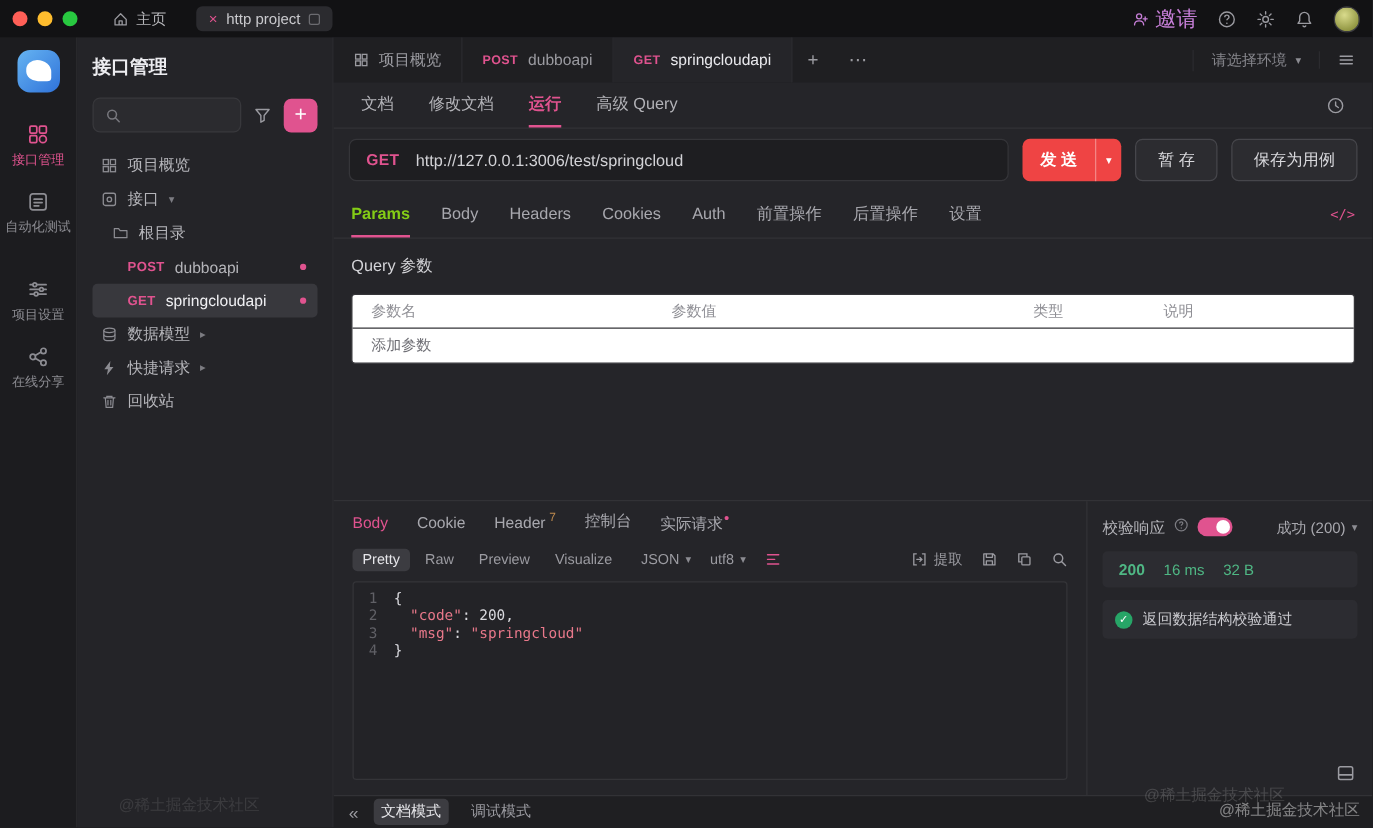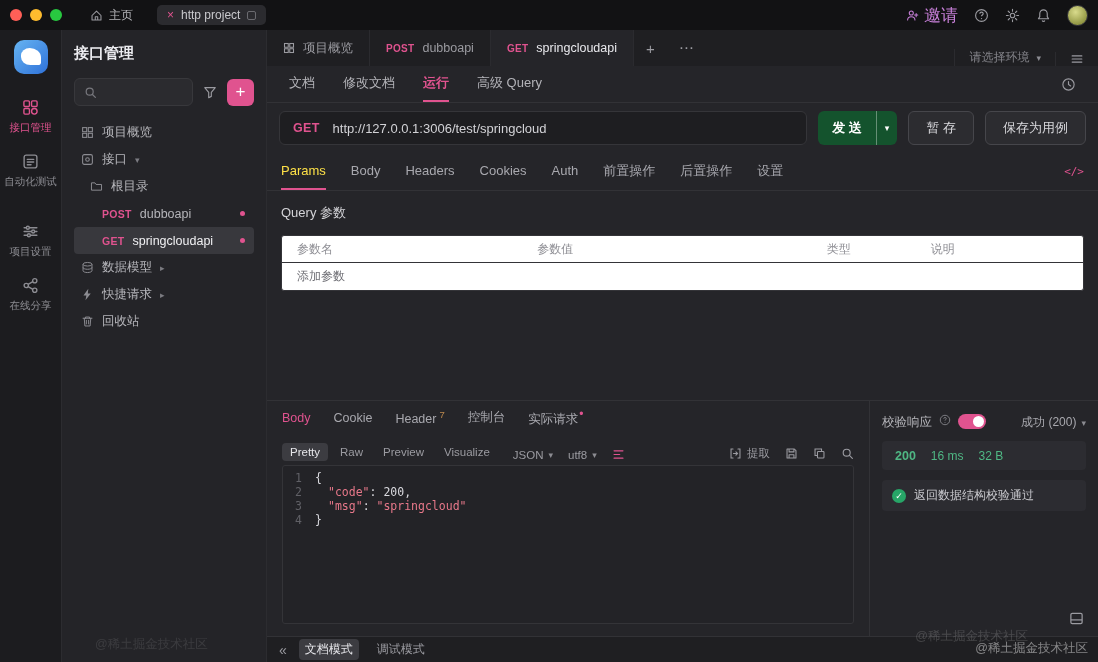--- a/index.html
+++ b/index.html
@@ -51,59 +51,59 @@
 .tree-item.selected{background:#38383d;color:#f0f0f3}
 .dot{position:absolute;right:9px;width:5px;height:5px;border-radius:50%;background:#e0538f}
 
 
 .main{flex:1;display:flex;flex-direction:column;background:#252529;min-width:0;position:relative}
 .doc-tabs{height:36px;flex:0 0 36px;background:#1f1f22;display:flex;align-items:stretch}
 .dtab{display:flex;align-items:center;gap:8px;padding:0 16px;font-size:12.5px;color:#9b9ba1;border-right:1px solid #2b2b2f;cursor:pointer}
 .dtab .method{font-size:10px}
 .dtab.active{background:#252529;color:#e9e9ed}
 .dtab-plus,.dtab-more{display:flex;align-items:center;padding:0 12px;color:#9b9ba1;font-size:15px;cursor:pointer}
-.dt-right{margin-left:auto;display:flex;align-items:flex-end}
+.dt-right{margin-left:auto;display:flex;align-items:center}
 .env-select{display:flex;align-items:center;gap:7px;color:#85858b;font-size:12px;padding:0 14px;border-left:1px solid #2b2b2f;cursor:pointer}
 .menu-btn{display:flex;align-items:center;padding:0 14px;border-left:1px solid #2b2b2f;color:#9b9ba1;cursor:pointer}
 
 .subtabs{height:37px;flex:0 0 37px;display:flex;align-items:stretch;border-bottom:1px solid #323236;padding:0 8px}
 .stab{display:flex;align-items:center;margin:0 14px;font-size:13px;color:#b3b3b8;border-bottom:2px solid transparent;cursor:pointer}
 .stab.active{color:#e0538f;border-bottom-color:#e0538f;font-weight:bold}
 .st-right{margin-left:auto;display:flex;align-items:center;padding-right:14px;color:#9b9ba1}
 
 .url-row{height:50px;flex:0 0 50px;display:flex;align-items:center;padding:0 12px;gap:11px}
 .url-box{flex:1;height:34px;background:#1e1e21;border:1px solid #353539;border-radius:6px;display:flex;align-items:center;padding:0 13px;gap:13px;cursor:text}
 .url-box .method{font-size:12.5px}
 .url-text{color:#d2d2d6;font-size:13px}
-.send-btn{height:34px;background:#14532d;border-radius:6px;display:flex;align-items:stretch;color:#fff;font-weight:bold;font-size:13px;cursor:pointer}
+.send-btn{height:34px;background:#ef4444;border-radius:6px;display:flex;align-items:stretch;color:#fff;font-weight:bold;font-size:13px;cursor:pointer}
 .send-label{padding:0 14px;display:flex;align-items:center}
 .send-caret{padding:0 8px;border-left:1px solid rgba(255,255,255,.35);font-size:9px;display:flex;align-items:center}
 .ghost-btn{height:34px;background:#2c2c30;border:1px solid #46464b;border-radius:6px;display:flex;align-items:center;justify-content:center;color:#d8d8dc;font-size:13px;padding:0 17px;cursor:pointer}
 
 .req-tabs{height:38px;flex:0 0 38px;display:flex;align-items:stretch;border-bottom:1px solid #323236;padding:0 14px}
 .rtab{display:flex;align-items:center;margin-right:25px;font-size:13px;color:#a8a8ae;border-bottom:2px solid transparent;cursor:pointer}
-.rtab.active{color:#fde047;border-bottom-color:#e0538f;font-weight:normal}
+.rtab.active{color:#84cc16;border-bottom-color:#e0538f;font-weight:bold}
 .rt-right{margin-left:auto;display:flex;align-items:center;color:#e0538f;font-family:"DejaVu Sans Mono","Liberation Mono",monospace;font-size:11px;cursor:pointer}
 
 .query{flex:1;padding:13px 14px;min-height:0}
 .q-title{font-size:13px;color:#d4d4d8;margin-bottom:13px}
 .q-table{border:1px solid #343438;border-radius:3px;background:#ffffff}
 .q-head{display:flex;height:27px;align-items:center;border-bottom:1px solid #343438;color:#8f8f95;font-size:12px}
 .q-row{display:flex;height:27px;align-items:center;color:#6e6e74;font-size:12px;cursor:pointer}
 .qc1{width:30%;padding:0 15px}.qc2{width:37%;padding:0 15px}.qc3{width:13%;padding:0 8px}.qc4{width:20%;padding:0 8px}
 
 
 .resp{flex:0 0 236px;display:flex;border-top:1px solid #323236;min-height:0}
 .resp-left{flex:1;display:flex;flex-direction:column;min-width:0}
 .resp-tabs{height:33px;flex:0 0 33px;display:flex;align-items:center;padding:0 15px;gap:23px}
 .rstab{font-size:12.5px;color:#a8a8ae;cursor:pointer}
 .rstab.active{color:#e0538f}
 .sup{font-size:9.5px;color:#bd8a4e;vertical-align:super;margin-left:3px}
 .supdot{color:#e0538f;font-size:12px;vertical-align:super;margin-left:1px}
-.resp-toolbar{height:27px;flex:0 0 27px;display:flex;align-items:flex-end;padding:0 15px;gap:4px}
+.resp-toolbar{height:27px;flex:0 0 27px;display:flex;align-items:center;padding:0 15px;gap:4px}
 .pill{font-size:11.5px;color:#9b9ba1;padding:3px 8px;border-radius:4px;cursor:pointer}
 .pill.active{background:#3c3c41;color:#e6e6ea}
 .tb-select{display:flex;align-items:center;gap:5px;font-size:11.5px;color:#9b9ba1;margin-left:11px;cursor:pointer}
 .fmt-icon{color:#e0538f;margin-left:11px;display:flex;cursor:pointer}
 .tb-icons{margin-left:auto;display:flex;align-items:center;gap:15px;color:#9b9ba1;font-size:11.5px}
 .extract{display:flex;align-items:center;gap:5px;cursor:pointer}
 .editor{flex:1;margin:4px 15px 12px;border:1px solid #343438;border-radius:3px;background:#232327;overflow:hidden;font-family:"DejaVu Sans Mono","Liberation Mono",monospace;font-size:11.5px;padding-top:5px;cursor:text}
 .cl{display:flex;line-height:14px}
 .ln{width:32px;flex:0 0 32px;text-align:right;padding-right:13px;color:#606066}
 .tok{white-space:pre}

